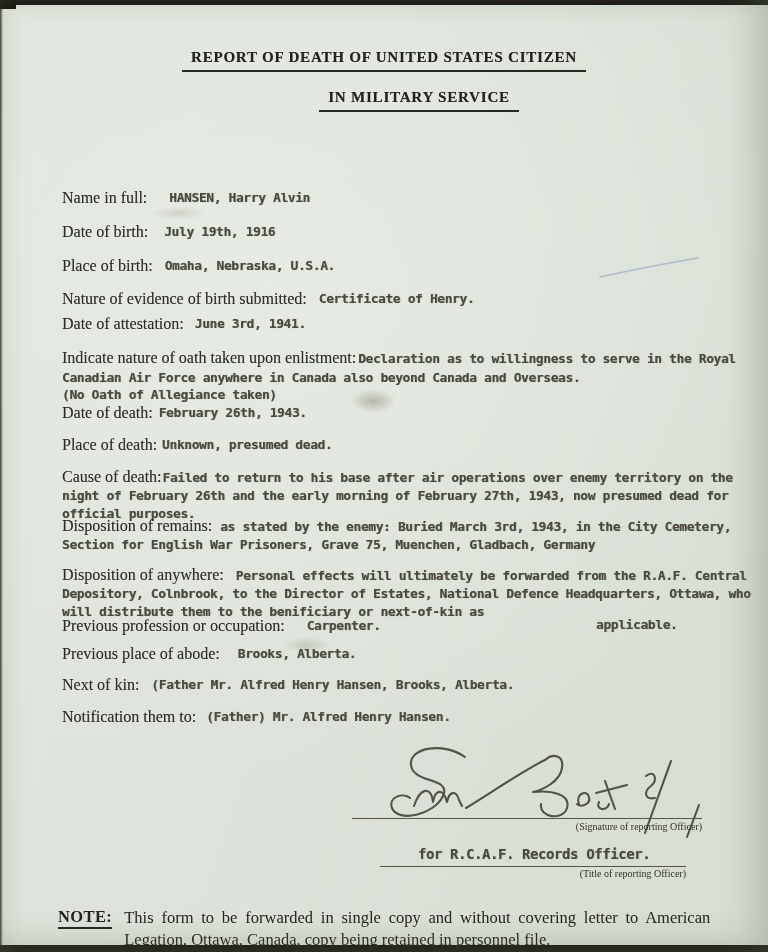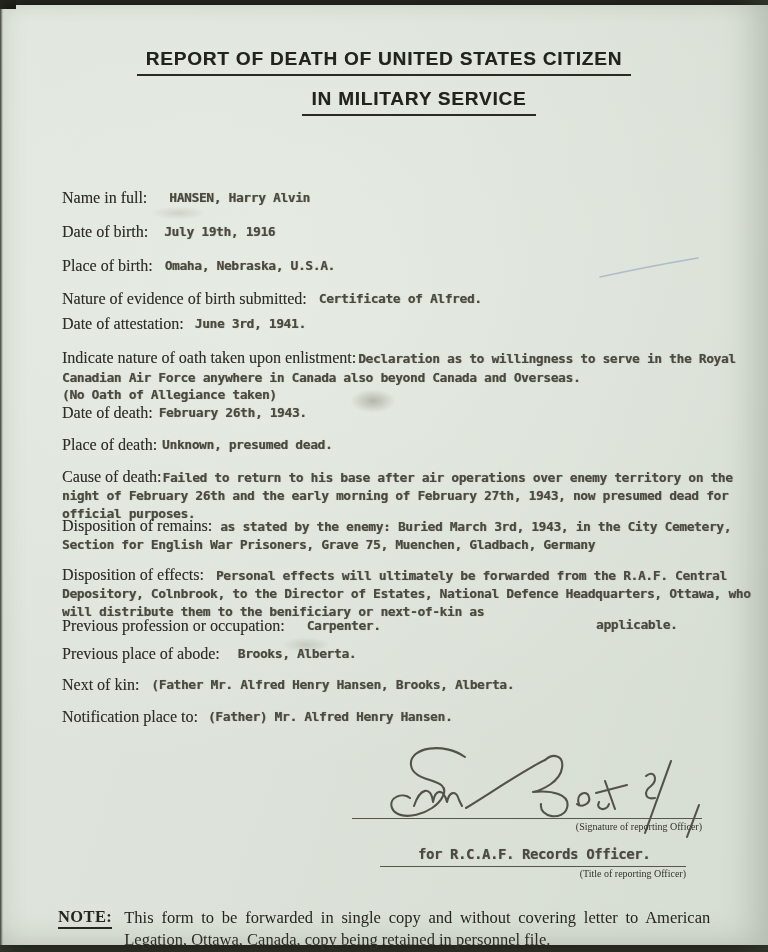--- a/index.html
+++ b/index.html
@@ -22,22 +22,22 @@
   .edge-top   { position:absolute; top:0; left:0; right:0; height:5px; background:#14140f; }
   .edge-top::before { content:""; position:absolute; left:0; top:0; width:16px; height:9px; background:#101009; }
   .edge-left  { position:absolute; top:0; left:0; bottom:0; width:3px;
                 background:linear-gradient(to right, rgba(18,18,12,.85), rgba(18,18,12,0)); }
   .edge-bottom{ position:absolute; bottom:0; left:0; right:0; height:7px; background:#16160f; }
 
   
   .title-wrap { position:absolute; left:0; width:100%; text-align:center; }
   .title {
     display:inline-block;
-    font-family:Liberation Sans, sans-serif;
-    font-weight:700; font-size:19px; letter-spacing:.8px; color:#23231d;
+    font-family:Liberation Serif, serif;
+    font-weight:700; font-size:15px; letter-spacing:.8px; color:#23231d;
     padding:0 9px 4px; border-bottom:2px solid #2a2a22;
     text-shadow:.3px .3px 0 rgba(35,35,29,.45);
   }
 
   
   .row { position:absolute; left:62px; white-space:nowrap; line-height:17px; }
   .para { white-space:normal; width:706px; }
   .lbl { font-family:"Liberation Serif", serif; font-size:16px; color:#2d2c27;
          text-shadow:.2px .2px 0 rgba(45,44,39,.35); }
   .typed {
@@ -100,21 +100,21 @@
     <span class="typed val1" style="margin-left:12px;">July 19th, 1916</span>
   </div>
 
   <div class="row" style="top:257px;">
     <span class="lbl">Place of birth:</span>
     <span class="typed val1" style="margin-left:8px;">Omaha, Nebraska, U.S.A.</span>
   </div>
 
   <div class="row" style="top:290px;">
     <span class="lbl">Nature of evidence of birth submitted:</span>
-    <span class="typed val1" style="margin-left:8px;">Certificate of Alfred.</span>
+    <span class="typed val1" style="margin-left:8px;">Certificate of Henry.</span>
   </div>
 
   <div class="row" style="top:315px;">
     <span class="lbl">Date of attestation:</span>
     <span class="typed val1" style="margin-left:7px;">June 3rd, 1941.</span>
   </div>
 
   <div class="row para" style="top:349px; line-height:17.5px;">
     <span class="lbl">Indicate nature of oath taken upon enlistment:</span><span class="typed" style="margin-left:2px;">Declaration as to willingness to serve in the Royal Canadian Air Force anywhere in Canada also beyond Canada and Overseas.</span>
     <span class="typed block">(No Oath of Allegiance taken)</span>
@@ -133,42 +133,42 @@
   <div class="row para" style="top:468px; line-height:17px;">
     <span class="lbl">Cause of death:</span><span class="typed" style="margin-left:1px;">Failed to return to his base after air operations over enemy territory on the night of February 26th and the early morning of February 27th, 1943, now presumed dead for official purposes.</span>
   </div>
 
   <div class="row para" style="top:517px; line-height:17px;">
     <span class="lbl">Disposition of remains:</span>
     <span class="typed" style="margin-left:4px;">as stated by the enemy:  Buried March 3rd, 1943, in the City Cemetery, Section for English War Prisoners, Grave 75, Muenchen, Gladbach, Germany</span>
   </div>
 
   <div class="row para" style="top:566px; line-height:17px;">
-    <span class="lbl">Disposition of effects:</span>
+    <span class="lbl">Disposition of anywhere:</span>
     <span class="typed" style="margin-left:8px;">Personal effects will ultimately be forwarded from the R.A.F. Central Depository, Colnbrook, to the Director of Estates, National Defence Headquarters, Ottawa, who will distribute them to the benificiary or next-of-kin as</span>
   </div>
   <span class="typed overflow-word">applicable.</span>
 
   <div class="row" style="top:617px;">
     <span class="lbl">Previous profession or occupation:</span>
     <span class="typed val1" style="margin-left:18px;">Carpenter.</span>
   </div>
 
   <div class="row" style="top:645px;">
     <span class="lbl">Previous place of abode:</span>
     <span class="typed val1" style="margin-left:14px;">Brooks, Alberta.</span>
   </div>
 
   <div class="row" style="top:676px;">
     <span class="lbl">Next of kin:</span>
     <span class="typed val1" style="margin-left:8px;">(Father Mr. Alfred Henry Hansen, Brooks, Alberta.</span>
   </div>
 
   <div class="row" style="top:708px;">
-    <span class="lbl">Notification place to:</span>
+    <span class="lbl">Notification them to:</span>
     <span class="typed val1" style="margin-left:6px;">(Father) Mr. Alfred Henry Hansen.</span>
   </div>
 
   <svg class="sig-svg" viewBox="0 0 400 100">
     <g fill="none" stroke="#403f38" stroke-width="2.1" stroke-linecap="round" stroke-linejoin="round" opacity="0.88">
       <path d="M135,14 C114,-1 79,4 81,22 C83,41 122,34 113,53 C104,72 68,80 62,65 C58,54 73,49 80,55"></path>
       <path d="M84,63 C90,45 101,42 103,59 C105,47 113,44 117,59 C119,49 126,46 129,57 L132,63"></path>
       <path d="M136,65 C162,49 196,26 215,17"></path>
       <path d="M215,17 C223,10 234,12 232,25 C230,39 212,47 203,49 C221,47 241,51 237,65 C233,78 209,75 211,61"></path>
       <path d="M249,61 C245,51 257,46 259,54 C261,61 251,65 247,61"></path>

